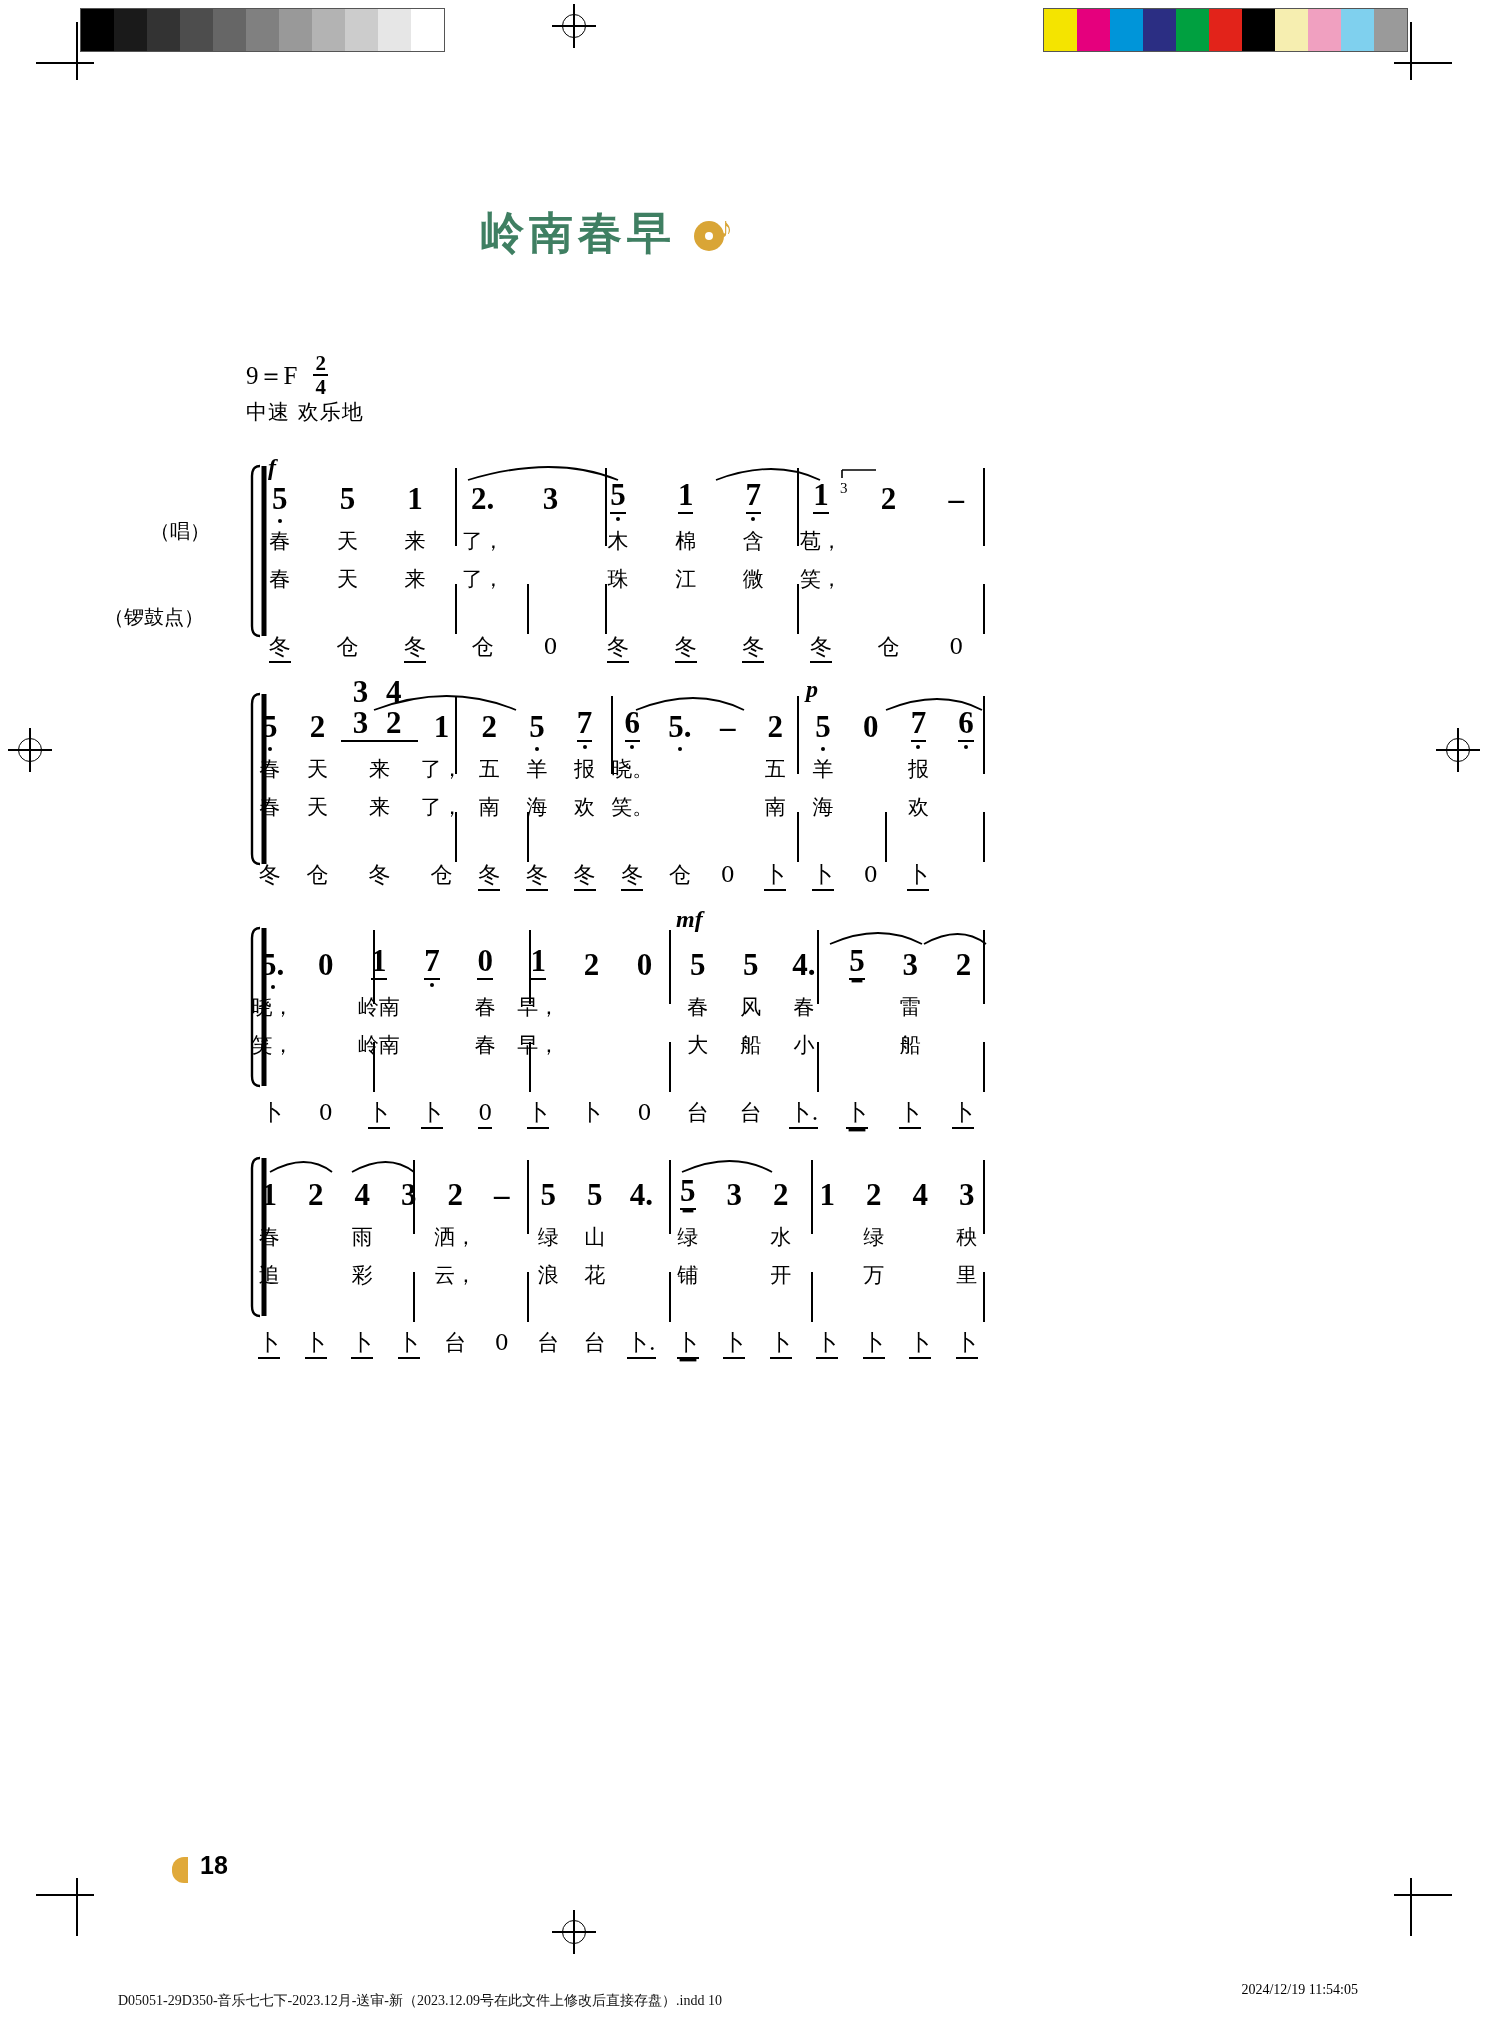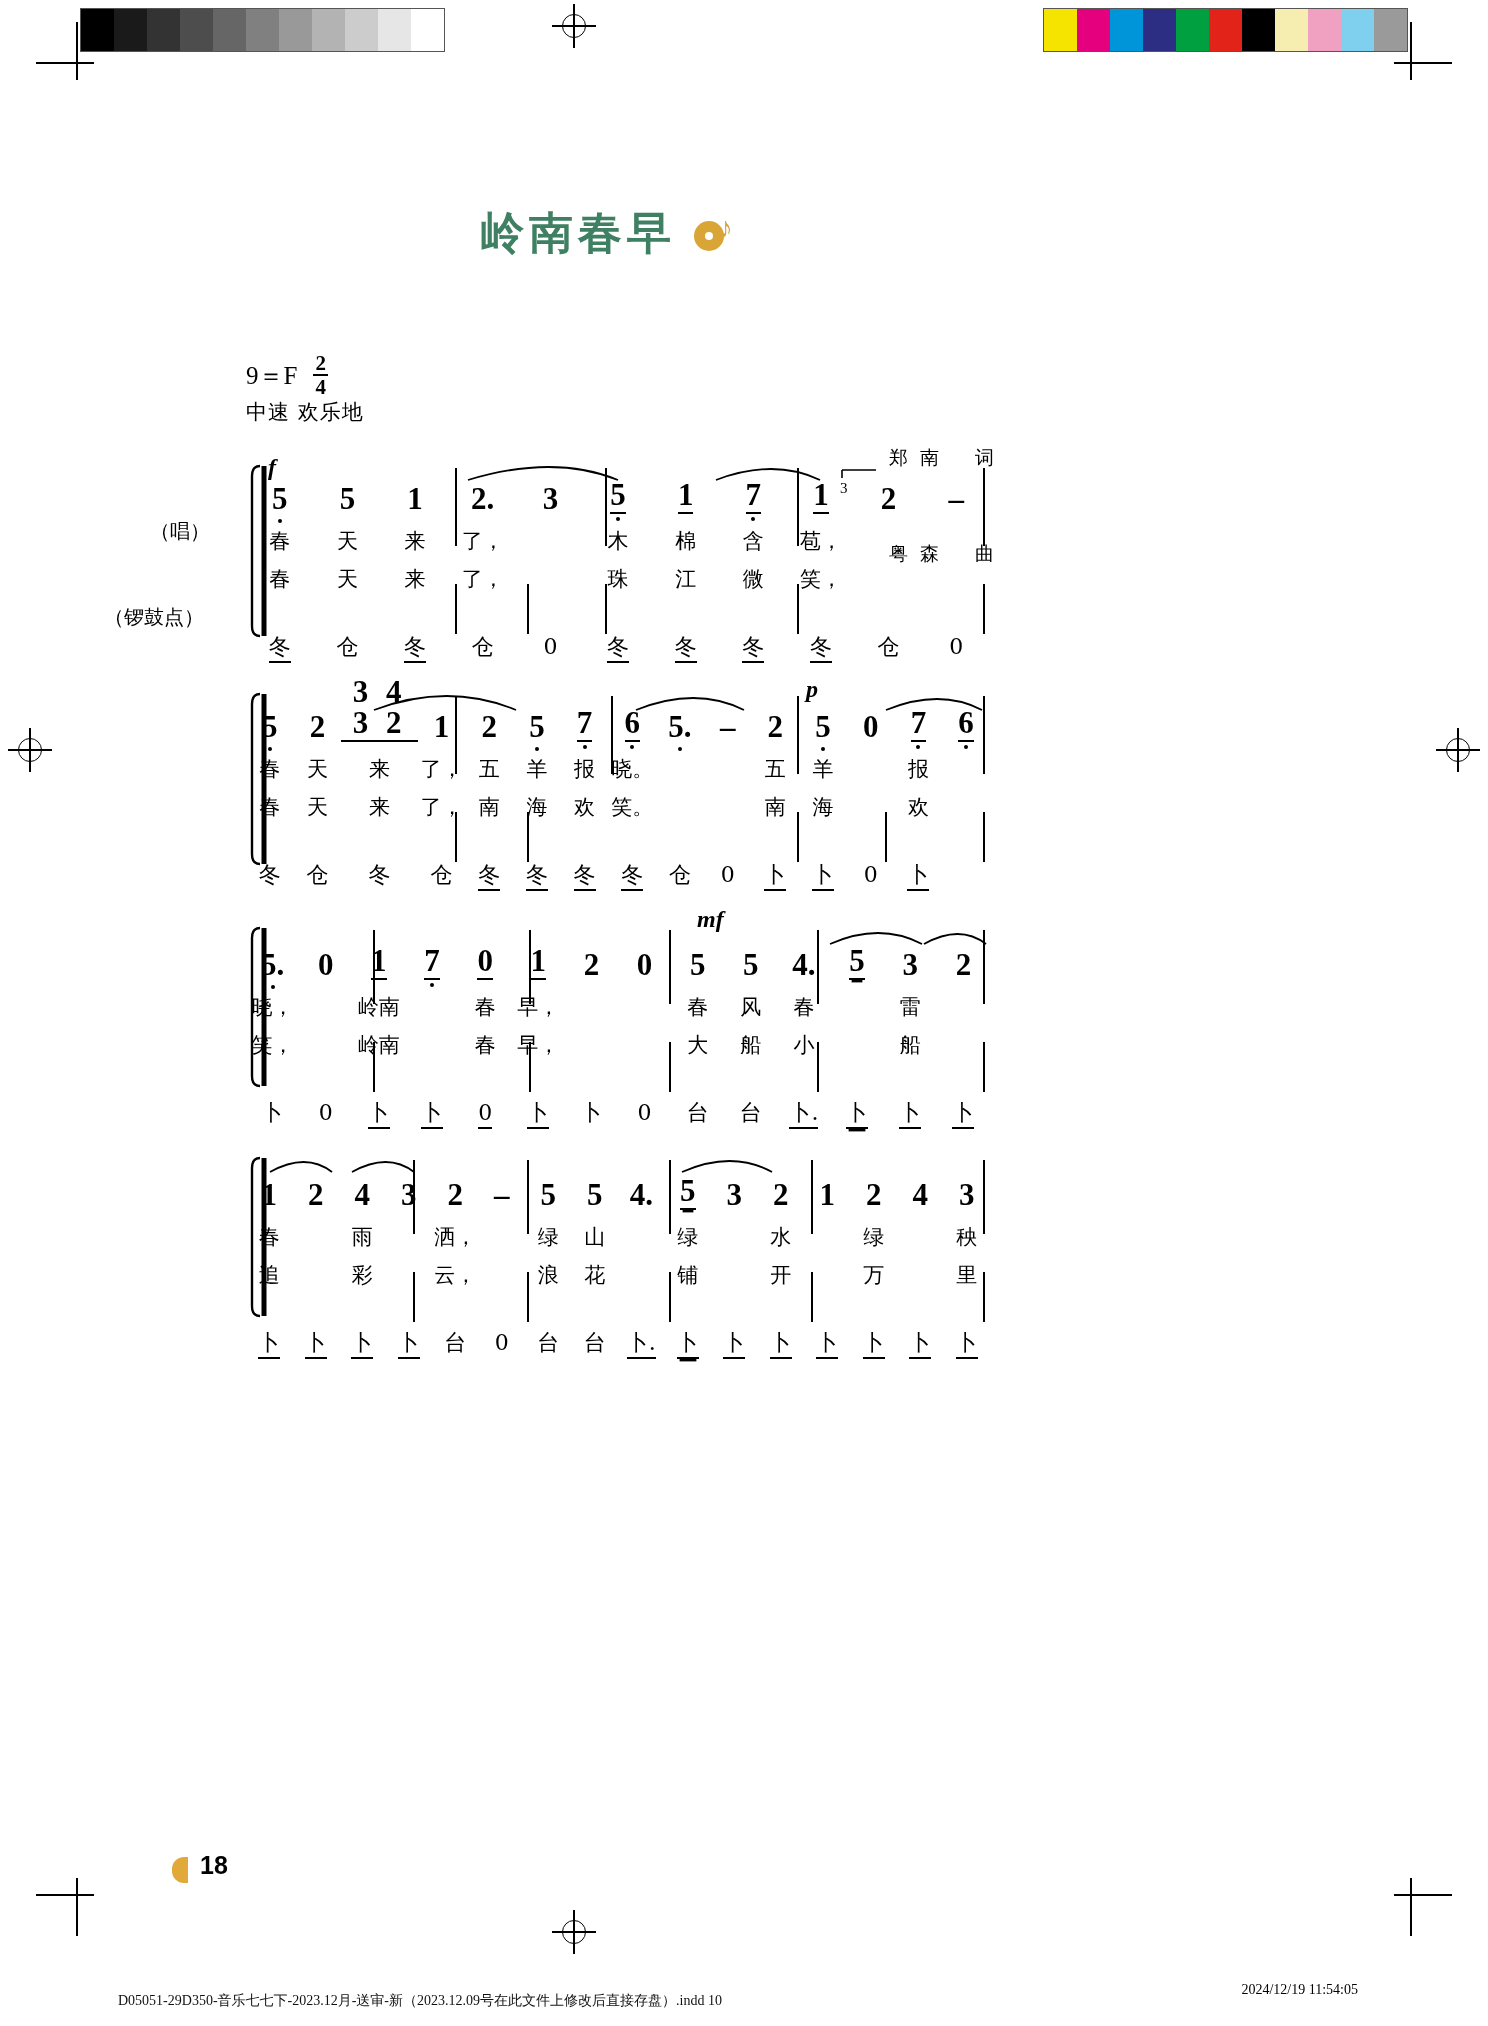--- a/index.html
+++ b/index.html
@@ -367,24 +367,20 @@
 
   <div class="key-sig">
     <span>9＝F</span>
     <span class="frac">
       <span class="num">2</span>
       <span class="den">4</span>
     </span>
   </div>
   <div class="tempo">中速  欢乐地</div>
 
-  <div class="credits">
-    <div><span class="name">郑  南</span><span>词</span></div>
-    <div><span class="name">粤  森</span><span>曲</span></div>
-  </div>
 
   <div class="system sys1">
     <svg class="overlay" width="744" height="190">
 
       <path d="M14 4 q-8 0 -8 10 v150 q0 10 8 10" fill="none" stroke="#000" stroke-width="2.4"></path>
       <line x1="18" y1="4" x2="18" y2="174" stroke="#000" stroke-width="5"></line>
 
       <line x1="210" y1="6" x2="210" y2="84" stroke="#000" stroke-width="2"></line>
       <line x1="360" y1="6" x2="360" y2="84" stroke="#000" stroke-width="2"></line>
       <line x1="552" y1="6" x2="552" y2="84" stroke="#000" stroke-width="2"></line>
@@ -559,21 +555,21 @@
       <line x1="572" y1="18" x2="572" y2="92" stroke="#000" stroke-width="2"></line>
       <line x1="738" y1="18" x2="738" y2="92" stroke="#000" stroke-width="2"></line>
       <line x1="128" y1="130" x2="128" y2="180" stroke="#000" stroke-width="2"></line>
       <line x1="284" y1="130" x2="284" y2="180" stroke="#000" stroke-width="2"></line>
       <line x1="424" y1="130" x2="424" y2="180" stroke="#000" stroke-width="2"></line>
       <line x1="572" y1="130" x2="572" y2="180" stroke="#000" stroke-width="2"></line>
       <line x1="738" y1="130" x2="738" y2="180" stroke="#000" stroke-width="2"></line>
       <path d="M584 32 q50 -22 92 0" fill="none" stroke="#000" stroke-width="1.8"></path>
       <path d="M678 32 q36 -20 62 0" fill="none" stroke="#000" stroke-width="1.8"></path>
     </svg>
-    <div class="dyn" style="left:451px; top:-6px;">mf</div>
+    <div class="dyn" style="left:430px; top:-6px;">mf</div>
 
     <div class="row notes" style="margin-top:16px;">
       <div class="cell"><span class="note dot-below">5.</span></div>
       <div class="cell"><span class="note">0</span></div>
       <div class="cell"><span class="note underline-1">1</span></div>
       <div class="cell"><span class="note underline-1 dot-below">7</span></div>
       <div class="cell"><span class="note underline-1">0</span></div>
       <div class="cell"><span class="note underline-1">1</span></div>
       <div class="cell"><span class="note">2</span></div>
       <div class="cell"><span class="note">0</span></div>

